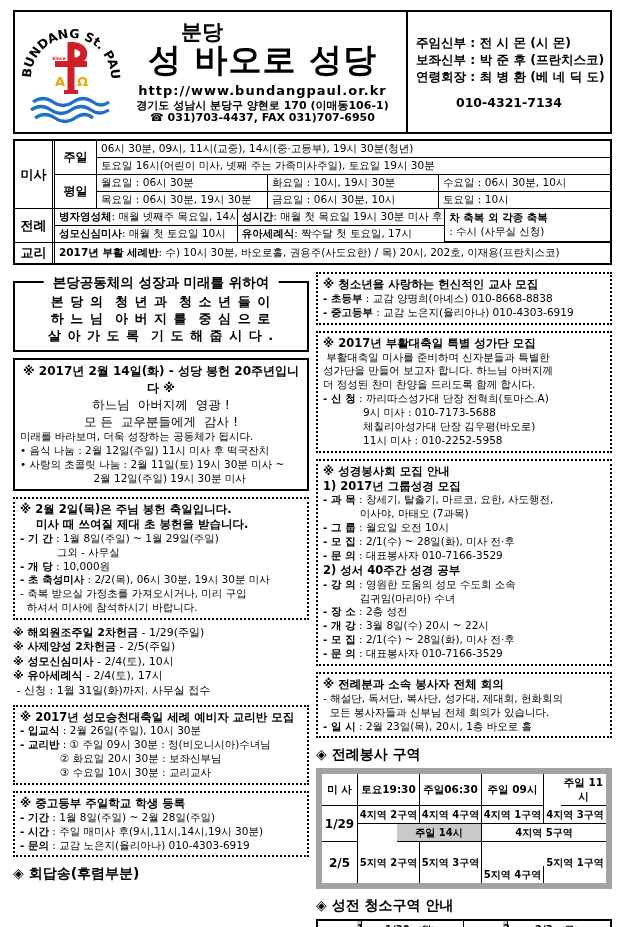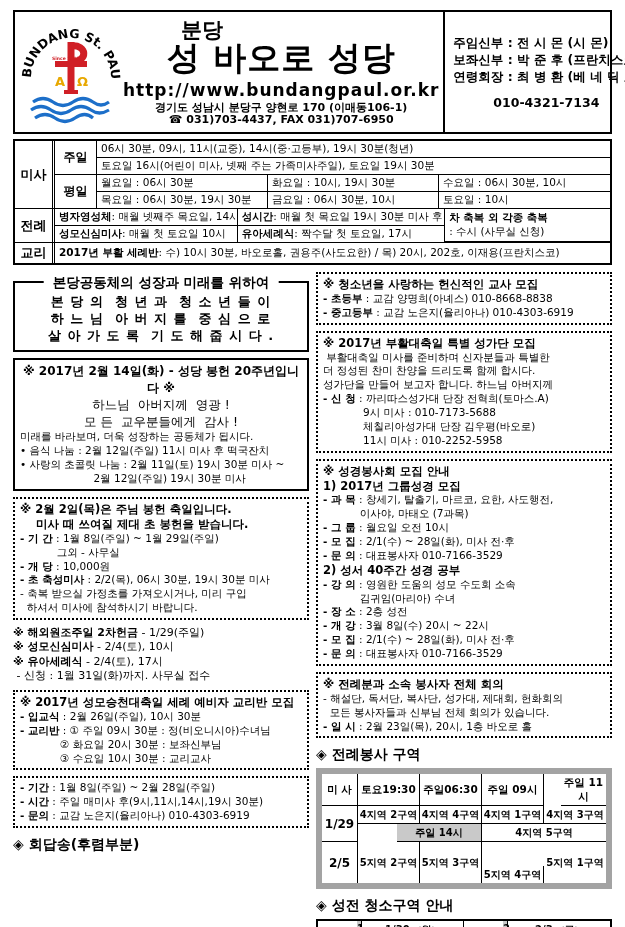--- a/index.html
+++ b/index.html
@@ -6,21 +6,21 @@
     font-family:"DejaVu Sans","Liberation Sans",sans-serif;}
   .page{width:625px;min-height:927px;box-sizing:border-box;padding:10px 13px 4px;}
   .b{font-weight:bold;}
   
   .header-box{border:2px solid #000;display:flex;height:124px;box-sizing:border-box;}
   .header-left{flex:1;display:flex;align-items:center;padding:2px 4px;}
   .logo-wrap{width:104px;height:112px;flex:0 0 104px;display:flex;align-items:center;}
   .title-block{flex:1;text-align:center;line-height:1.05;}
   .title-small{font-size:21px;font-weight:bold;text-align:left;padding-left:58px;}
   .title-main{font-size:33px;font-weight:bold;letter-spacing:1px;}
-  .url{font-size:17px;font-weight:bold;letter-spacing:1px;margin-top:7px;}
+  .url{font-size:13px;font-weight:bold;letter-spacing:1px;margin-top:7px;}
   .addr{font-size:11px;font-weight:bold;margin-top:2px;}
   .tel{font-size:11px;font-weight:bold;}
   .header-right{width:204px;flex:0 0 204px;border-left:2px solid #000;display:flex;
     flex-direction:column;justify-content:center;gap:9px;padding:6px 8px;box-sizing:border-box;}
   .clergy-row{font-size:12.5px;font-weight:bold;white-space:nowrap;}
   .clergy-phone{font-size:12.5px;font-weight:bold;text-align:center;}
   
   .sched{border:2px solid #000;margin-top:5px;font-size:10.5px;}
   .sched .cell{border-right:1px solid #000;border-bottom:1px solid #000;
     display:flex;align-items:center;padding:1px 4px;white-space:nowrap;overflow:hidden;}
@@ -198,37 +198,39 @@
             <div class="ln"><span class="b">- 개 당</span><span> : 10,000원</span></div>
             <div class="ln"><span class="b">- 초 축성미사</span><span> : 2/2(목), 06시 30분, 19시 30분 미사</span></div>
             <div class="ln"><span class="b"></span><span>- 축복 받으실 가정초를 가져오시거나, 미리 구입</span></div>
             <div class="ln"><span class="b"></span><span>  하셔서 미사에 참석하시기 바랍니다.</span></div>
           </div>
       </div>
 
       <div>
 
       <div class="ln" style="font-size:11px;"><span class="b">※ 해외원조주일 2차헌금</span><span> - 1/29(주일)</span></div>
+          <div class="ln" style="font-size:11px;"><span class="b">※ 사제양성 2차헌금</span><span> - 2/5(주일)</span></div>
           <div class="ln" style="font-size:11px;"><span class="b">※ 성모신심미사</span><span> - 2/4(토), 10시</span></div>
           <div class="ln" style="font-size:11px;"><span class="b">※ 유아세례식</span><span> - 2/4(토), 17시</span></div>
           <div class="ln" style="font-size:11px;"><span class="b"></span><span> - 신청 : 1월 31일(화)까지. 사무실 접수</span></div>
         </div>
 
       <div class="box dotted">
         <div class="box-title">※ 2017년 성모승천대축일 세례 예비자 교리반 모집</div>
         <div>
 
         <div class="ln"><span class="b">- 입교식</span><span> : 2월 26일(주일), 10시 30분</span></div>
             <div class="ln"><span class="b">- 교리반</span><span> : ① 주일 09시 30분 : 정(비오니시아)수녀님</span></div>
             <div class="ln"><span class="b"></span><span>            ② 화요일 20시 30분 : 보좌신부님</span></div>
             <div class="ln"><span class="b"></span><span>            ③ 수요일 10시 30분 : 교리교사</span></div>
           </div>
       </div>
 
       <div class="box dotted">
+        <div class="box-title">※ 중고등부 주일학교 학생 등록</div>
         <div>
 
         <div class="ln"><span class="b">- 기간</span><span> : 1월 8일(주일) ~ 2월 28일(주일)</span></div>
             <div class="ln"><span class="b">- 시간</span><span> : 주일 매미사 후(9시,11시,14시,19시 30분)</span></div>
             <div class="ln"><span class="b">- 문의</span><span> : 교감 노은지(율리아나) 010-4303-6919</span></div>
           </div>
       </div>
 
       <div class="heading">◈ 회답송(후렴부분)</div>
     </div>
@@ -241,22 +243,22 @@
         <div class="ln"><span class="b">- 초등부</span><span> : 교감 양명희(아녜스) 010-8668-8838</span></div>
             <div class="ln"><span class="b">- 중고등부</span><span> : 교감 노은지(율리아나) 010-4303-6919</span></div>
           </div>
       </div>
 
       <div class="box dotted">
         <div class="box-title">※ 2017년 부활대축일 특별 성가단 모집</div>
         <div>
 
         <div class="ln"><span class="b"></span><span> 부활대축일 미사를 준비하며 신자분들과 특별한</span></div>
+            <div class="ln"><span class="b"></span><span>성가단을 만들어 보고자 합니다. 하느님 아버지께</span></div>
             <div class="ln"><span class="b"></span><span>더 정성된 찬미 찬양을 드리도록 함께 합시다.</span></div>
-            <div class="ln"><span class="b"></span><span>성가단을 만들어 보고자 합니다. 하느님 아버지께</span></div>
             <div class="ln"><span class="b">- 신 청</span><span> : 까리따스성가대 단장 전혁희(토마스.A)</span></div>
             <div class="ln"><span class="b"></span><span>            9시 미사 : 010-7173-5688</span></div>
             <div class="ln"><span class="b"></span><span>            체칠리아성가대 단장 김우평(바오로)</span></div>
             <div class="ln"><span class="b"></span><span>            11시 미사 : 010-2252-5958</span></div>
           </div>
       </div>
 
       <div class="box dotted">
         <div class="box-title">※ 성경봉사회 모집 안내</div>
         <div class="box-title">1) 2017년 그룹성경 모집</div>

